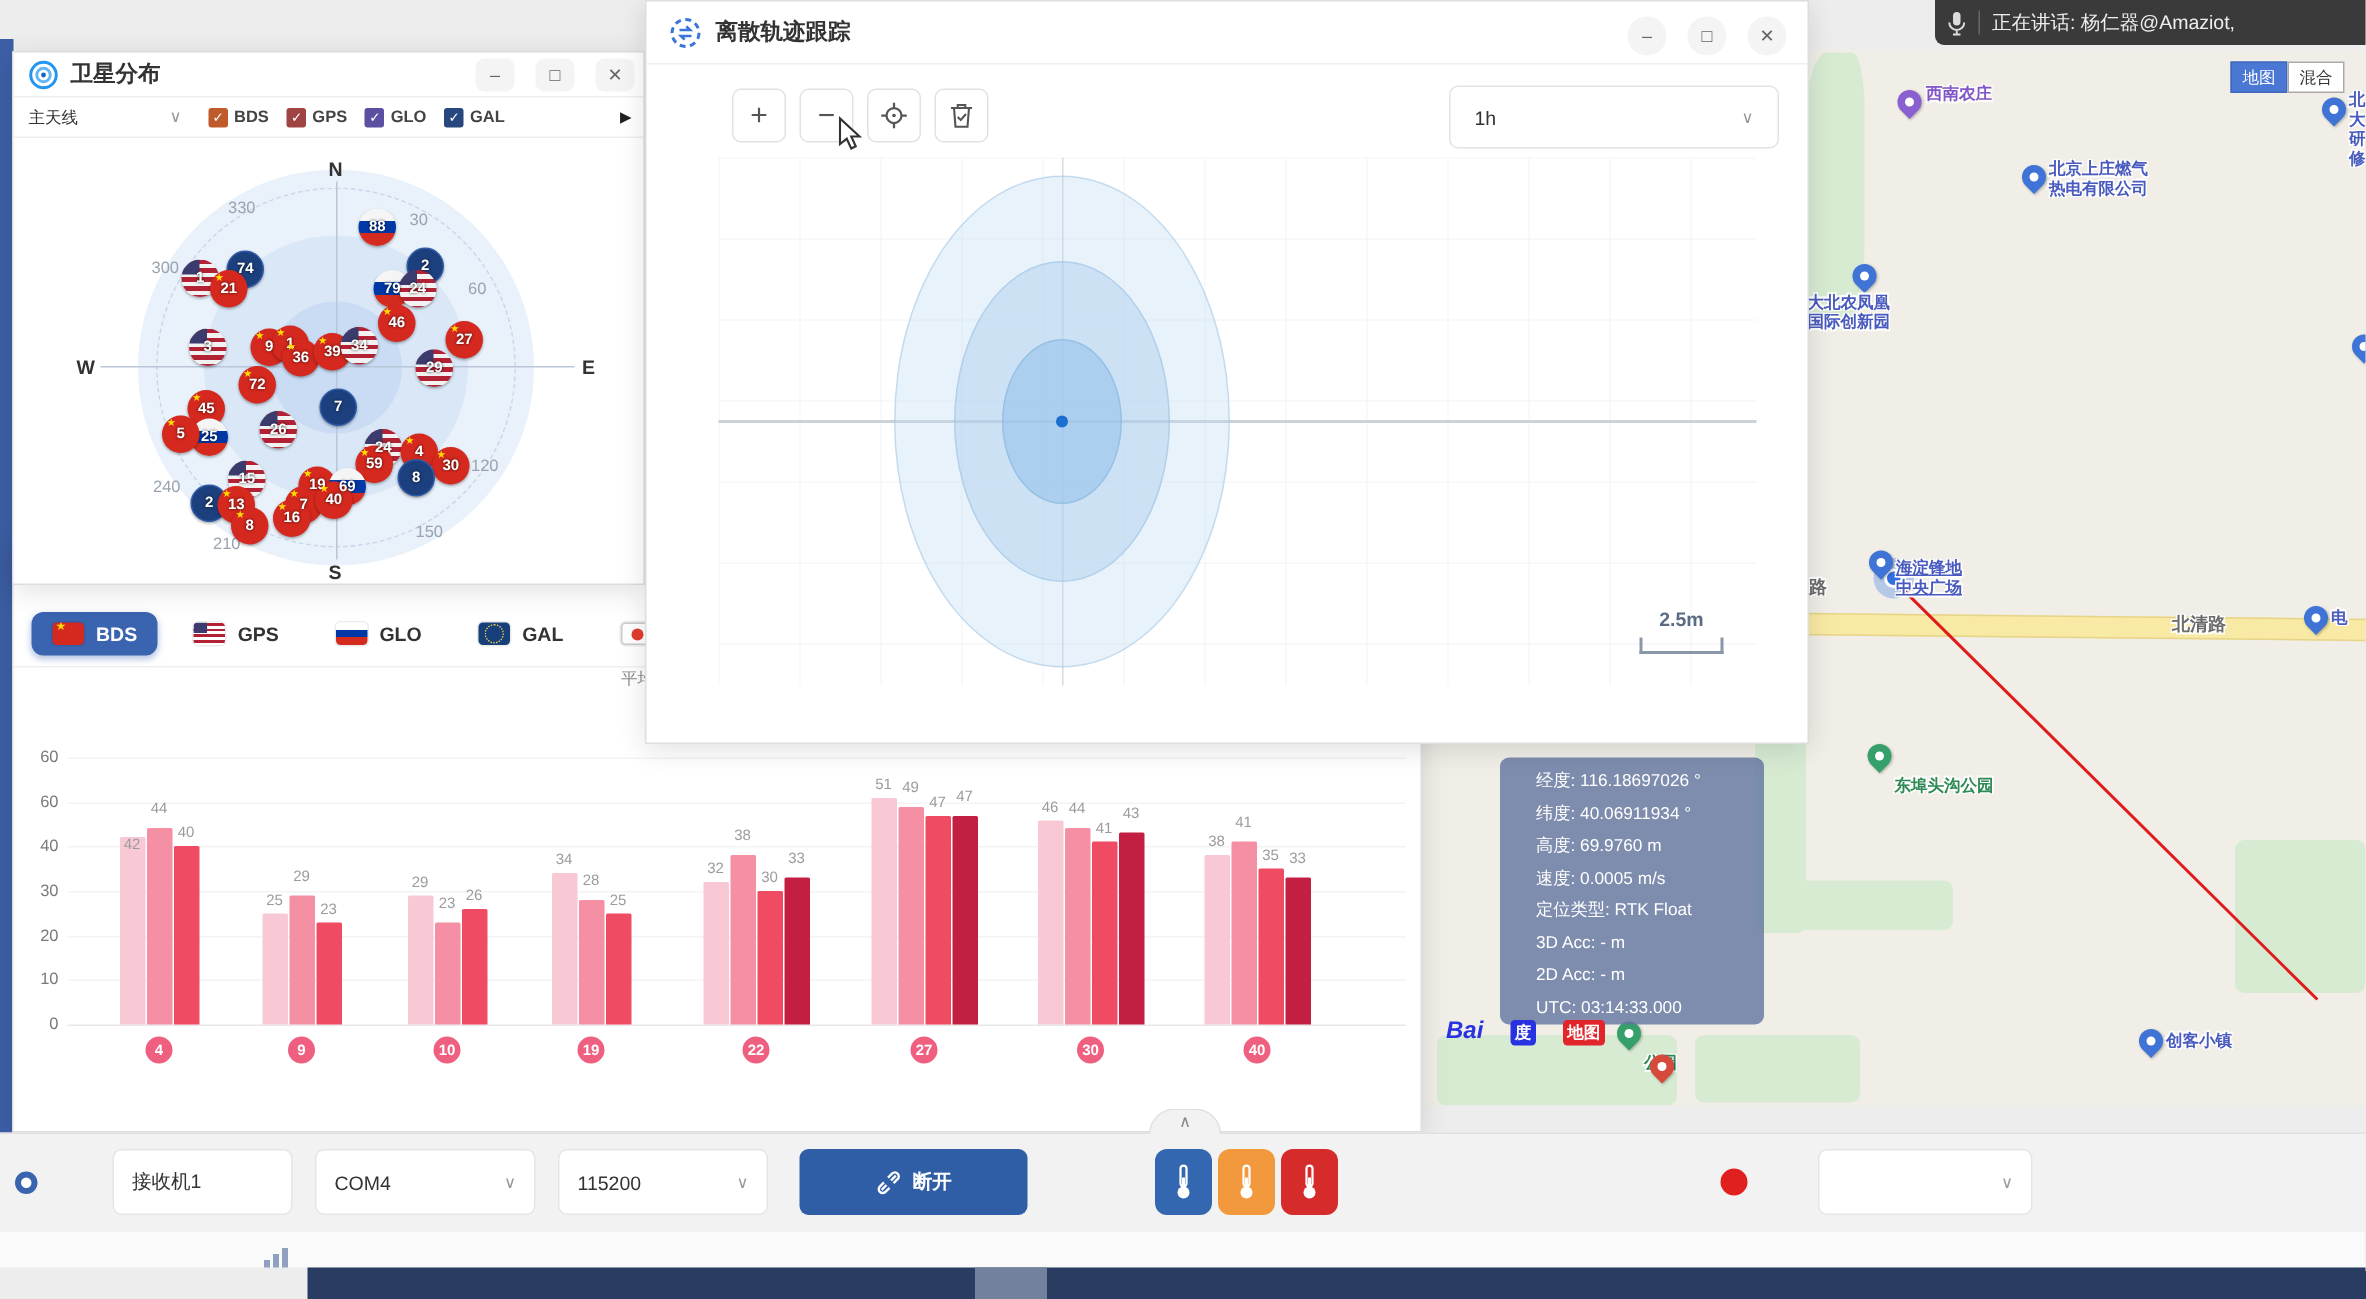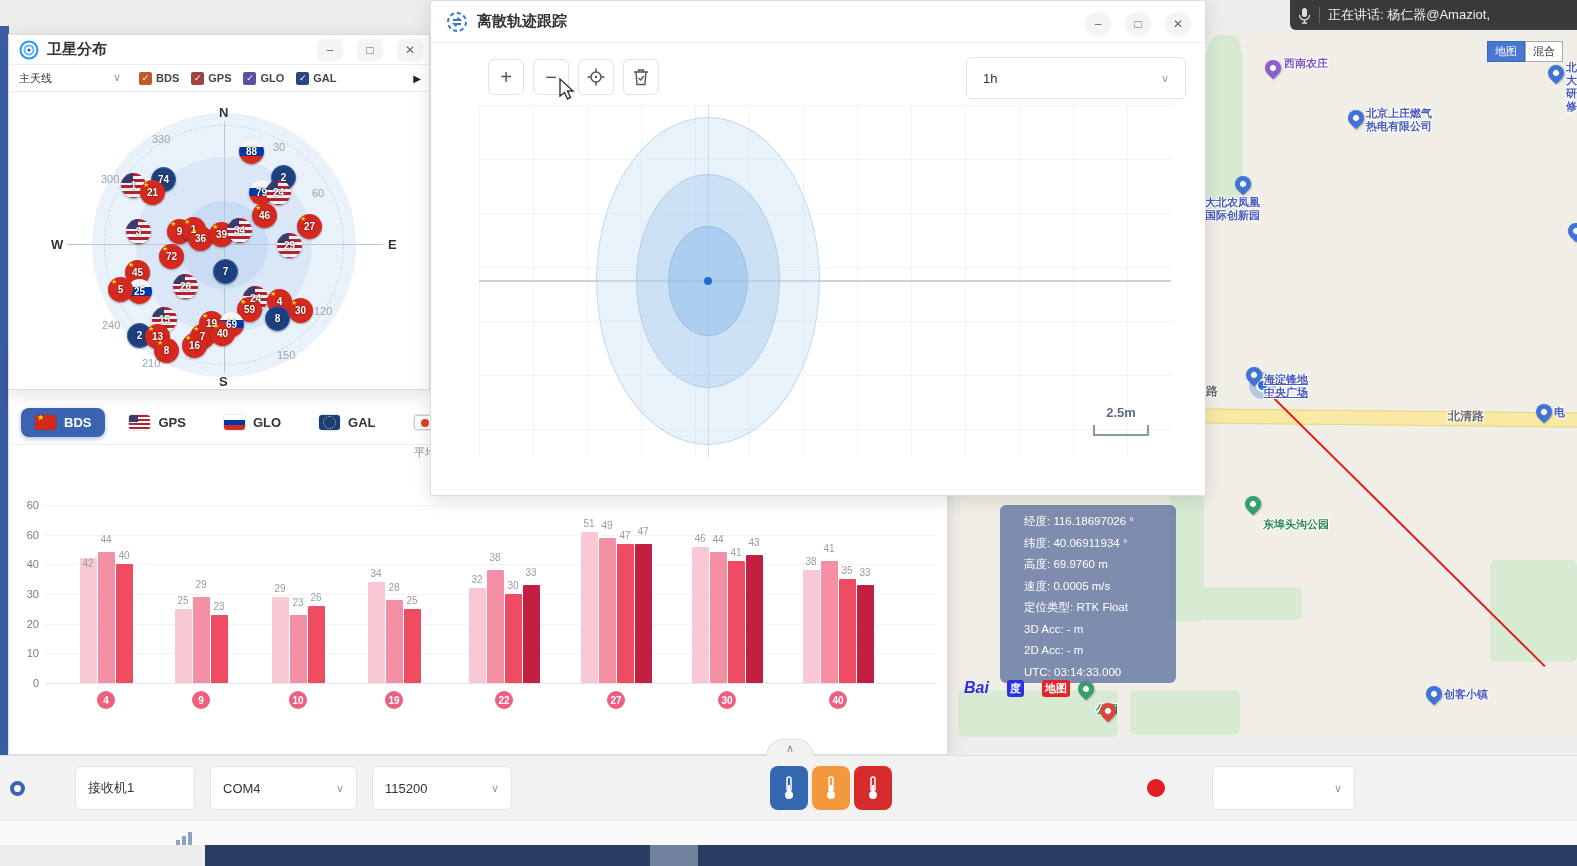--- a/index.html
+++ b/index.html
@@ -584,20 +584,28 @@
     <span>接收机1</span>
   </div>
   <div class="tb-select" style="left:210px;width:147px">
     <span>COM4</span>
     <span class="chev">∨</span>
   </div>
   <div class="tb-select" style="left:372px;width:140px">
     <span>115200</span>
     <span class="chev">∨</span>
   </div>
+  <div class="tb-btn" style="left:533px;width:152px">
+    <svg width="17" height="17" viewBox="0 0 17 17">
+      <path d="M6.5 10.5 L3.5 13.5 a2.4 2.4 0 0 0 3.4 3.4? " fill="none"></path>
+      <path d="M7 10 L3.8 13.2 M10 7 L13.2 3.8" stroke="#fff" stroke-width="1.6"></path>
+      <path d="M5.3 8.2 L2.6 10.9 a2.6 2.6 0 0 0 3.7 3.7 L9 11.9 M11.7 8.8 L14.4 6.1 a2.6 2.6 0 0 0 -3.7 -3.7 L8 5.1" fill="none" stroke="#fff" stroke-width="1.6"></path>
+    </svg>
+    <span>断开</span>
+  </div>
   <div class="thermo" style="left:770px;background:#3367b0">
     <svg width="12" height="24" viewBox="0 0 12 24">
       <rect x="4" y="1" width="4" height="14" rx="2" fill="none" stroke="#fff" stroke-width="1.5"></rect>
       <circle cx="6" cy="19" r="4" fill="#fff"></circle>
         <rect x="5" y="9" width="2" height="8" fill="#fff"></rect>
     </svg>
   </div>
   <div class="thermo" style="left:812px;background:#f2993e">
     <svg width="12" height="24" viewBox="0 0 12 24">
       <rect x="4" y="1" width="4" height="14" rx="2" fill="none" stroke="#fff" stroke-width="1.5"></rect>

